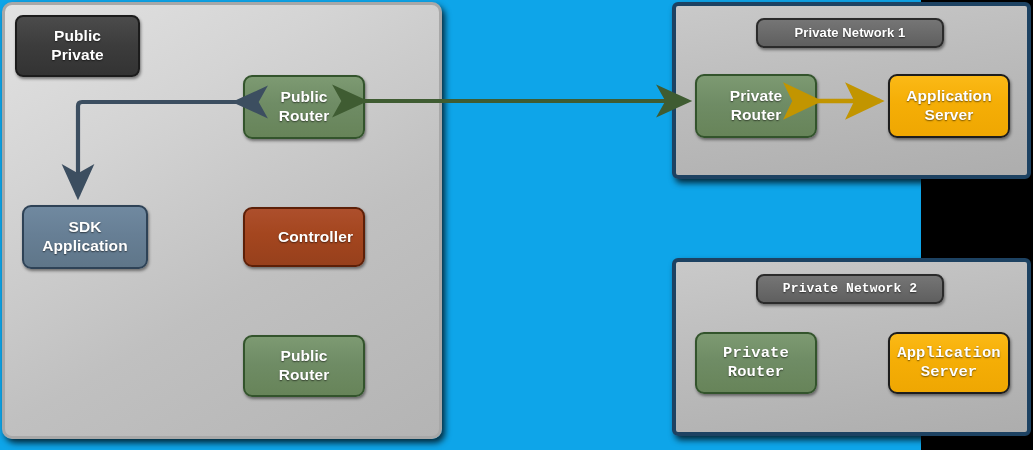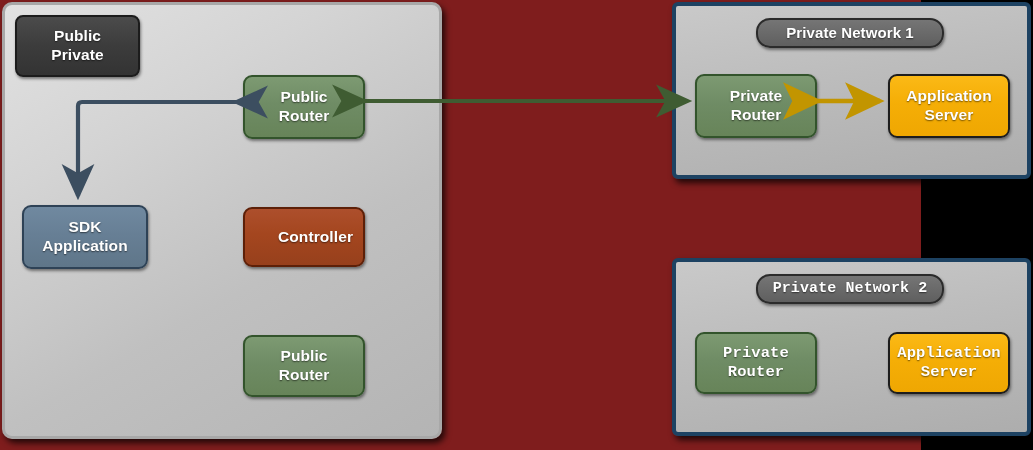--- a/index.html
+++ b/index.html
@@ -13,21 +13,21 @@
     position: relative;
     overflow: hidden;
     font-family: "Liberation Sans", sans-serif;
   }
 
   #canvas {
     position: absolute;
     left: 0; top: 0;
     width: 921px;
     height: 450px;
-    background: #7f1d1d;
+    background: #0ea5e9;
   }
 
   
   .zone {
     position: absolute;
     box-sizing: border-box;
     border-radius: 10px;
     background: linear-gradient(150deg, #e2e2e2 0%, #d4d4d4 28%, #c0c0c0 62%, #b4b4b4 100%);
   }
   .zone-public {
@@ -73,22 +73,22 @@
 
   
   .node-title {
     background: linear-gradient(180deg, #4b4b4b 0%, #3c3c3c 50%, #333333 100%);
     border: 2px solid #1c1c1c;
     border-radius: 8px;
   }
   .node-title-sub {
     background: linear-gradient(180deg, #757575 0%, #6a6a6a 50%, #5f5f5f 100%);
     border: 2px solid #2b2b2b;
-    border-radius: 14px;
-    font-size: 15px;
+    border-radius: 8px;
+    font-size: 13px;
   }
 
   
   .node-green {
     background: linear-gradient(180deg, #7d9a72 0%, #6f8c65 45%, #678459 100%);
     border: 2px solid #33542c;
   }
   
   .node-slate {
     background: linear-gradient(180deg, #7089a0 0%, #677f95 45%, #5f7689 100%);

